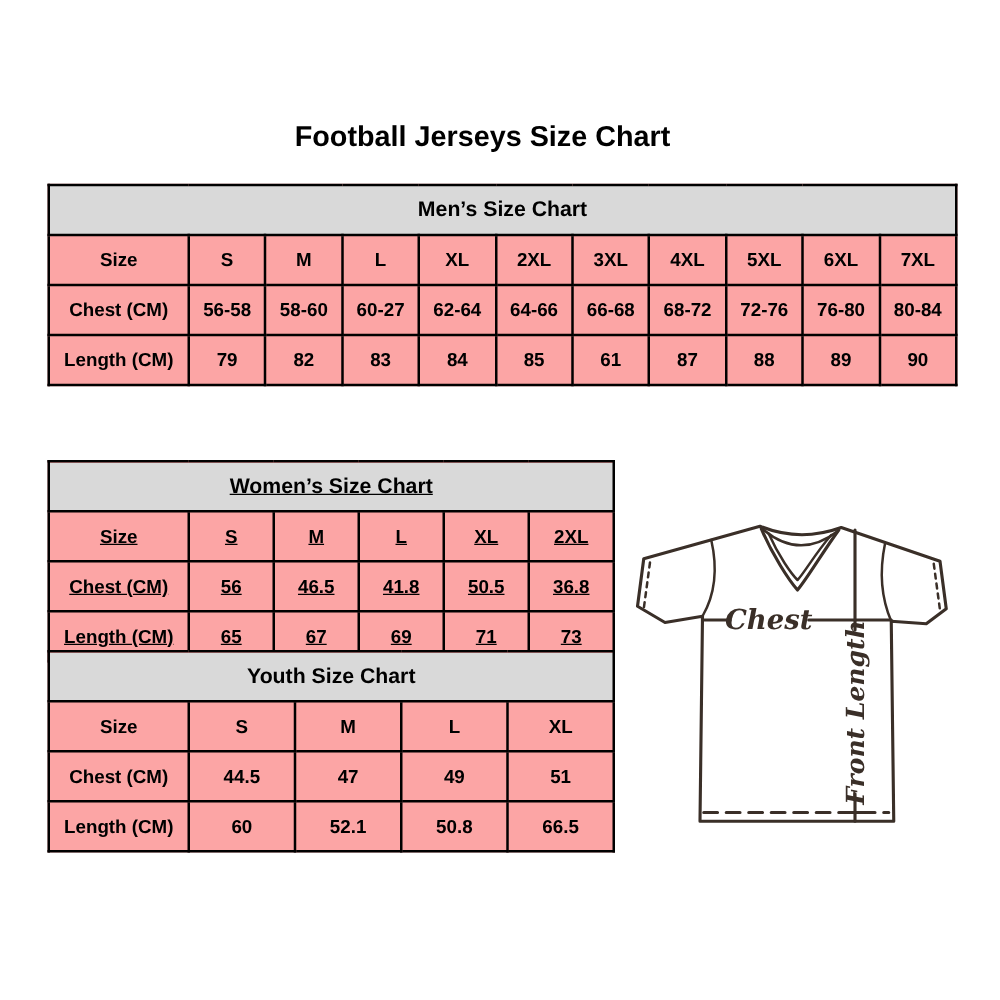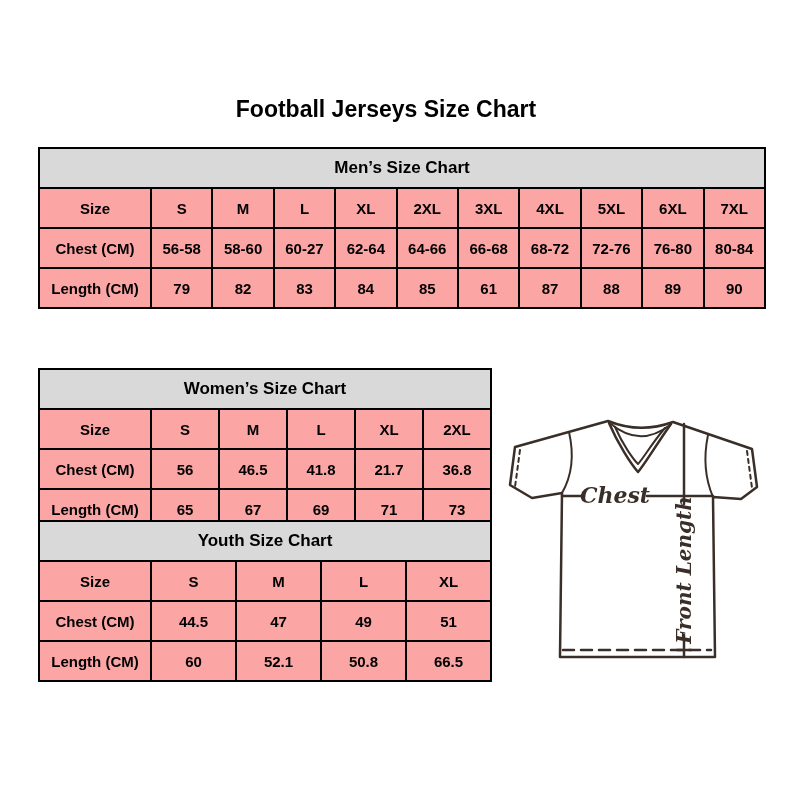--- a/index.html
+++ b/index.html
@@ -18,21 +18,21 @@
     background:#fca5a5;
   }
   table.size-table th, table.size-table td {
     border:2px solid #000; padding:0; text-align:center; vertical-align:middle;
     font-weight:bold; font-size:15px; color:#000; height:38px;
     font-family:"Liberation Sans", sans-serif;
     overflow:hidden; white-space:nowrap;
   }
   table.size-table th.table-header { background:#d9d9d9; font-size:17px; }
   #men-table   { left:38px; top:147px; width:728px; }
-  #women-table { left:38px; top:368px; width:454px; }
+  #women-table { left:38px; top:368px; width:454px;text-decoration:underline; }
   #youth-table { left:38px; top:520px; width:454px; }
   col.label-col { width:112px; }
   .jersey-svg { position:absolute; left:505px; top:407px; }
   .jersey-svg text {
     font-family:"DejaVu Serif", serif; font-style:italic; font-weight:bold;
   }
 </style>
 </head>
 <body>
 
@@ -119,21 +119,21 @@
         <td>M</td>
         <td>L</td>
         <td>XL</td>
         <td>2XL</td>
       </tr>
       <tr>
         <td>Chest (CM)</td>
         <td>56</td>
         <td>46.5</td>
         <td>41.8</td>
-        <td>21.7</td>
+        <td>50.5</td>
         <td>36.8</td>
       </tr>
       <tr>
         <td>Length (CM)</td>
         <td>65</td>
         <td>67</td>
         <td>69</td>
         <td>71</td>
         <td>73</td>
       </tr>

